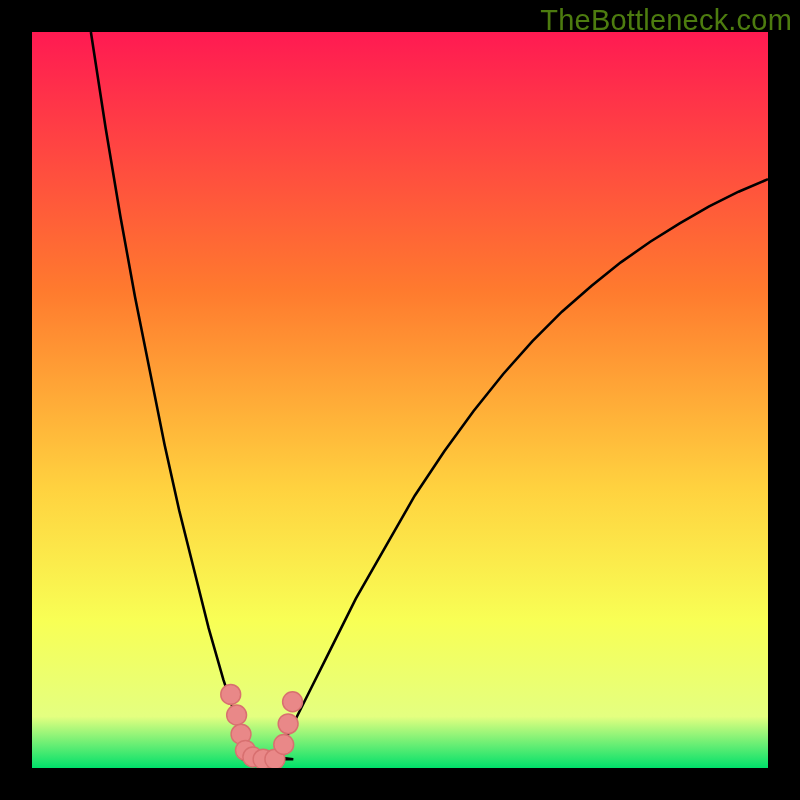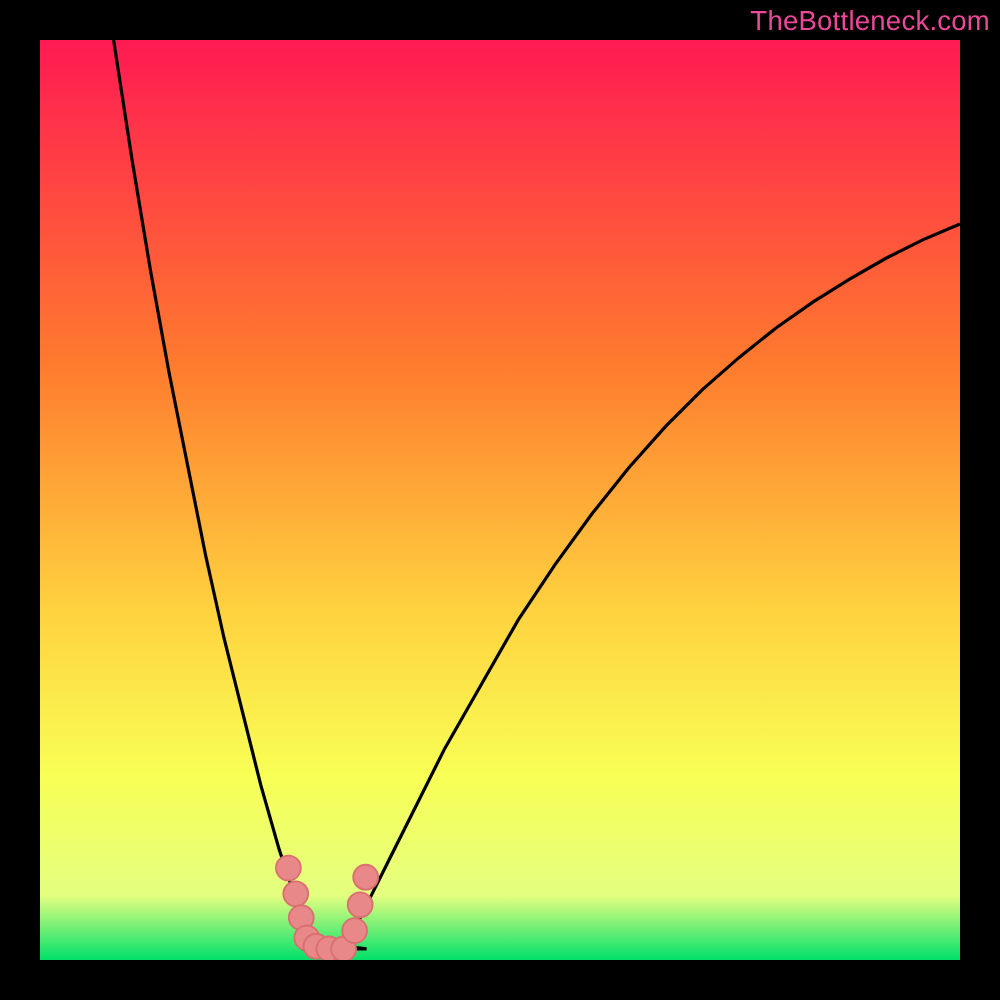--- a/index.html
+++ b/index.html
@@ -21,22 +21,22 @@
     position: absolute;
     left: 32px;
     top: 32px;
     width: 736px;
     height: 736px;
   }
   .watermark {
     position: absolute;
     top: 4px;
     right: 8px;
-    color: #ec4899;
-    font-size: 22px;
+    color: #4d7c0f;
+    font-size: 29px;
     font-weight: 500;
     letter-spacing: 0.2px;
     user-select: none;
   }
   svg {
     display: block;
   }
   .marker {
     fill: #e98888;
     stroke: #d87070;

